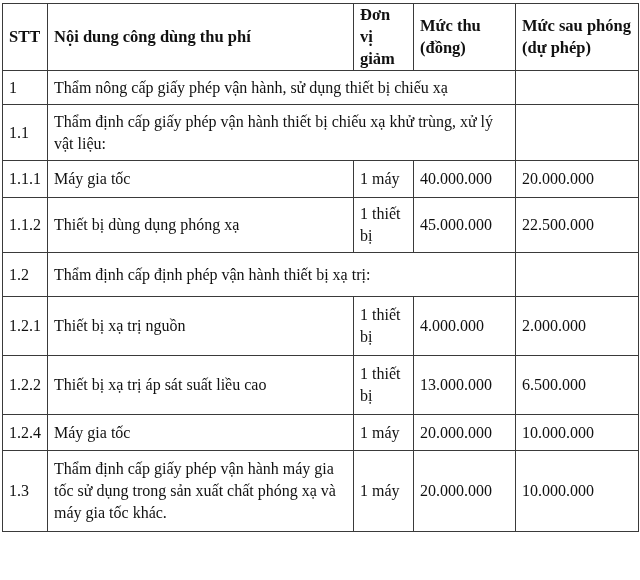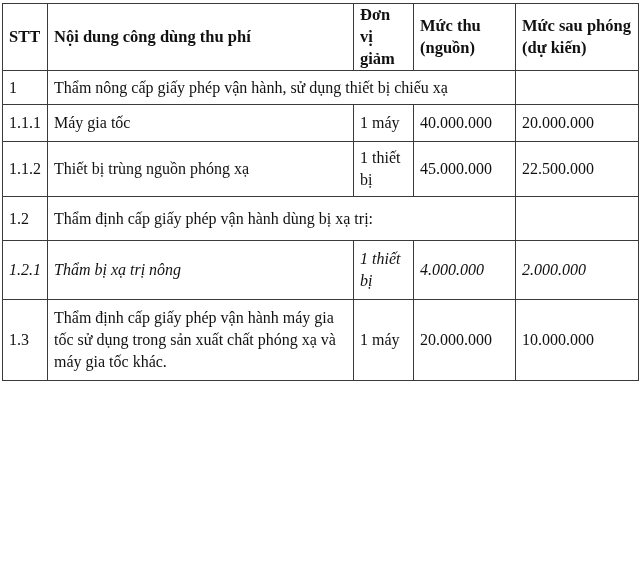--- a/index.html
+++ b/index.html
@@ -41,21 +41,21 @@
     col.c-unit { width: 60px; }
     col.c-fee { width: 102px; }
     col.c-reduced { width: 123px; }
 
     tr.h-header { height: 60px; }
     tr.h-34 { height: 34px; }
     tr.h-56 { height: 56px; }
     tr.h-37 { height: 37px; }
     tr.h-55 { height: 55px; }
     tr.h-39 { height: 44px; }
-    tr.h-59 { height: 59px; font-style: italic; }
+    tr.h-59 { height: 59px; }
     tr.h-36 { height: 36px; }
     tr.h-81 { height: 81px; }
 
     td.stt { padding-left: 4px; padding-right: 2px; }
     td.unit { padding-left: 5px; padding-right: 2px; }
     td.reduced-low { vertical-align: bottom; padding-bottom: 10px; }
     td.fee-top { vertical-align: middle; }
   </style>
 </head>
 <body>
@@ -71,69 +71,88 @@
   <thead>
     <tr class="h-header">
       <th class="stt"><span>STT</span></th>
       <th><span>Nội dung công dùng thu phí</span></th>
       <th class="unit">
         <span>Đơn vị</span><br>
         <span>giảm</span>
       </th>
       <th>
         <span>Mức thu</span><br>
-        <span>(nguồn)</span>
+        <span>(đồng)</span>
       </th>
       <th>
         <span>Mức sau phóng</span><br>
-        <span>(dự kiến)</span>
+        <span>(dự phép)</span>
       </th>
     </tr>
   </thead>
   <tbody>
 
     <tr class="h-34">
       <td class="stt">1</td>
       <td colspan="3">Thẩm nông cấp giấy phép vận hành, sử dụng thiết bị chiếu xạ</td>
       <td></td>
     </tr>
 
+    <tr class="h-56">
+      <td class="stt">1.1</td>
+      <td colspan="3">Thẩm định cấp giấy phép vận hành thiết bị chiếu xạ khử trùng, xử lý vật liệu:</td>
+      <td></td>
+    </tr>
 
     <tr class="h-37">
       <td class="stt">1.1.1</td>
       <td>Máy gia tốc</td>
       <td class="unit">1 máy</td>
       <td>40.000.000</td>
       <td>20.000.000</td>
     </tr>
 
     <tr class="h-55">
       <td class="stt">1.1.2</td>
-      <td>Thiết bị trùng nguồn phóng xạ</td>
+      <td>Thiết bị dùng dụng phóng xạ</td>
       <td class="unit">1 thiết bị</td>
       <td>45.000.000</td>
       <td>22.500.000</td>
     </tr>
 
     <tr class="h-39">
       <td class="stt">1.2</td>
-      <td colspan="3">Thẩm định cấp giấy phép vận hành dùng bị xạ trị:</td>
+      <td colspan="3">Thẩm định cấp định phép vận hành thiết bị xạ trị:</td>
       <td></td>
     </tr>
 
     <tr class="h-59">
       <td class="stt">1.2.1</td>
-      <td>Thẩm bị xạ trị nông</td>
+      <td>Thiết bị xạ trị nguồn</td>
       <td class="unit">1 thiết bị</td>
       <td>4.000.000</td>
       <td>2.000.000</td>
     </tr>
 
+    <tr class="h-59">
+      <td class="stt">1.2.2</td>
+      <td>Thiết bị xạ trị áp sát suất liều cao</td>
+      <td class="unit">1 thiết bị</td>
+      <td>13.000.000</td>
+      <td>6.500.000</td>
+    </tr>
 
 
+    <tr class="h-36">
+      <td class="stt">1.2.4</td>
+      <td>Máy gia tốc</td>
+      <td class="unit">1 máy</td>
+      <td>20.000.000</td>
+      <td>10.000.000</td>
+    </tr>
 
     <tr class="h-81">
       <td class="stt">1.3</td>
       <td>Thẩm định cấp giấy phép vận hành máy gia tốc sử dụng trong sản xuất chất phóng xạ và máy gia tốc khác.</td>
       <td class="unit">1 máy</td>
       <td class="fee-top">20.000.000</td>
       <td class="reduced-low">10.000.000</td>
     </tr>
   </tbody>
 </table>

